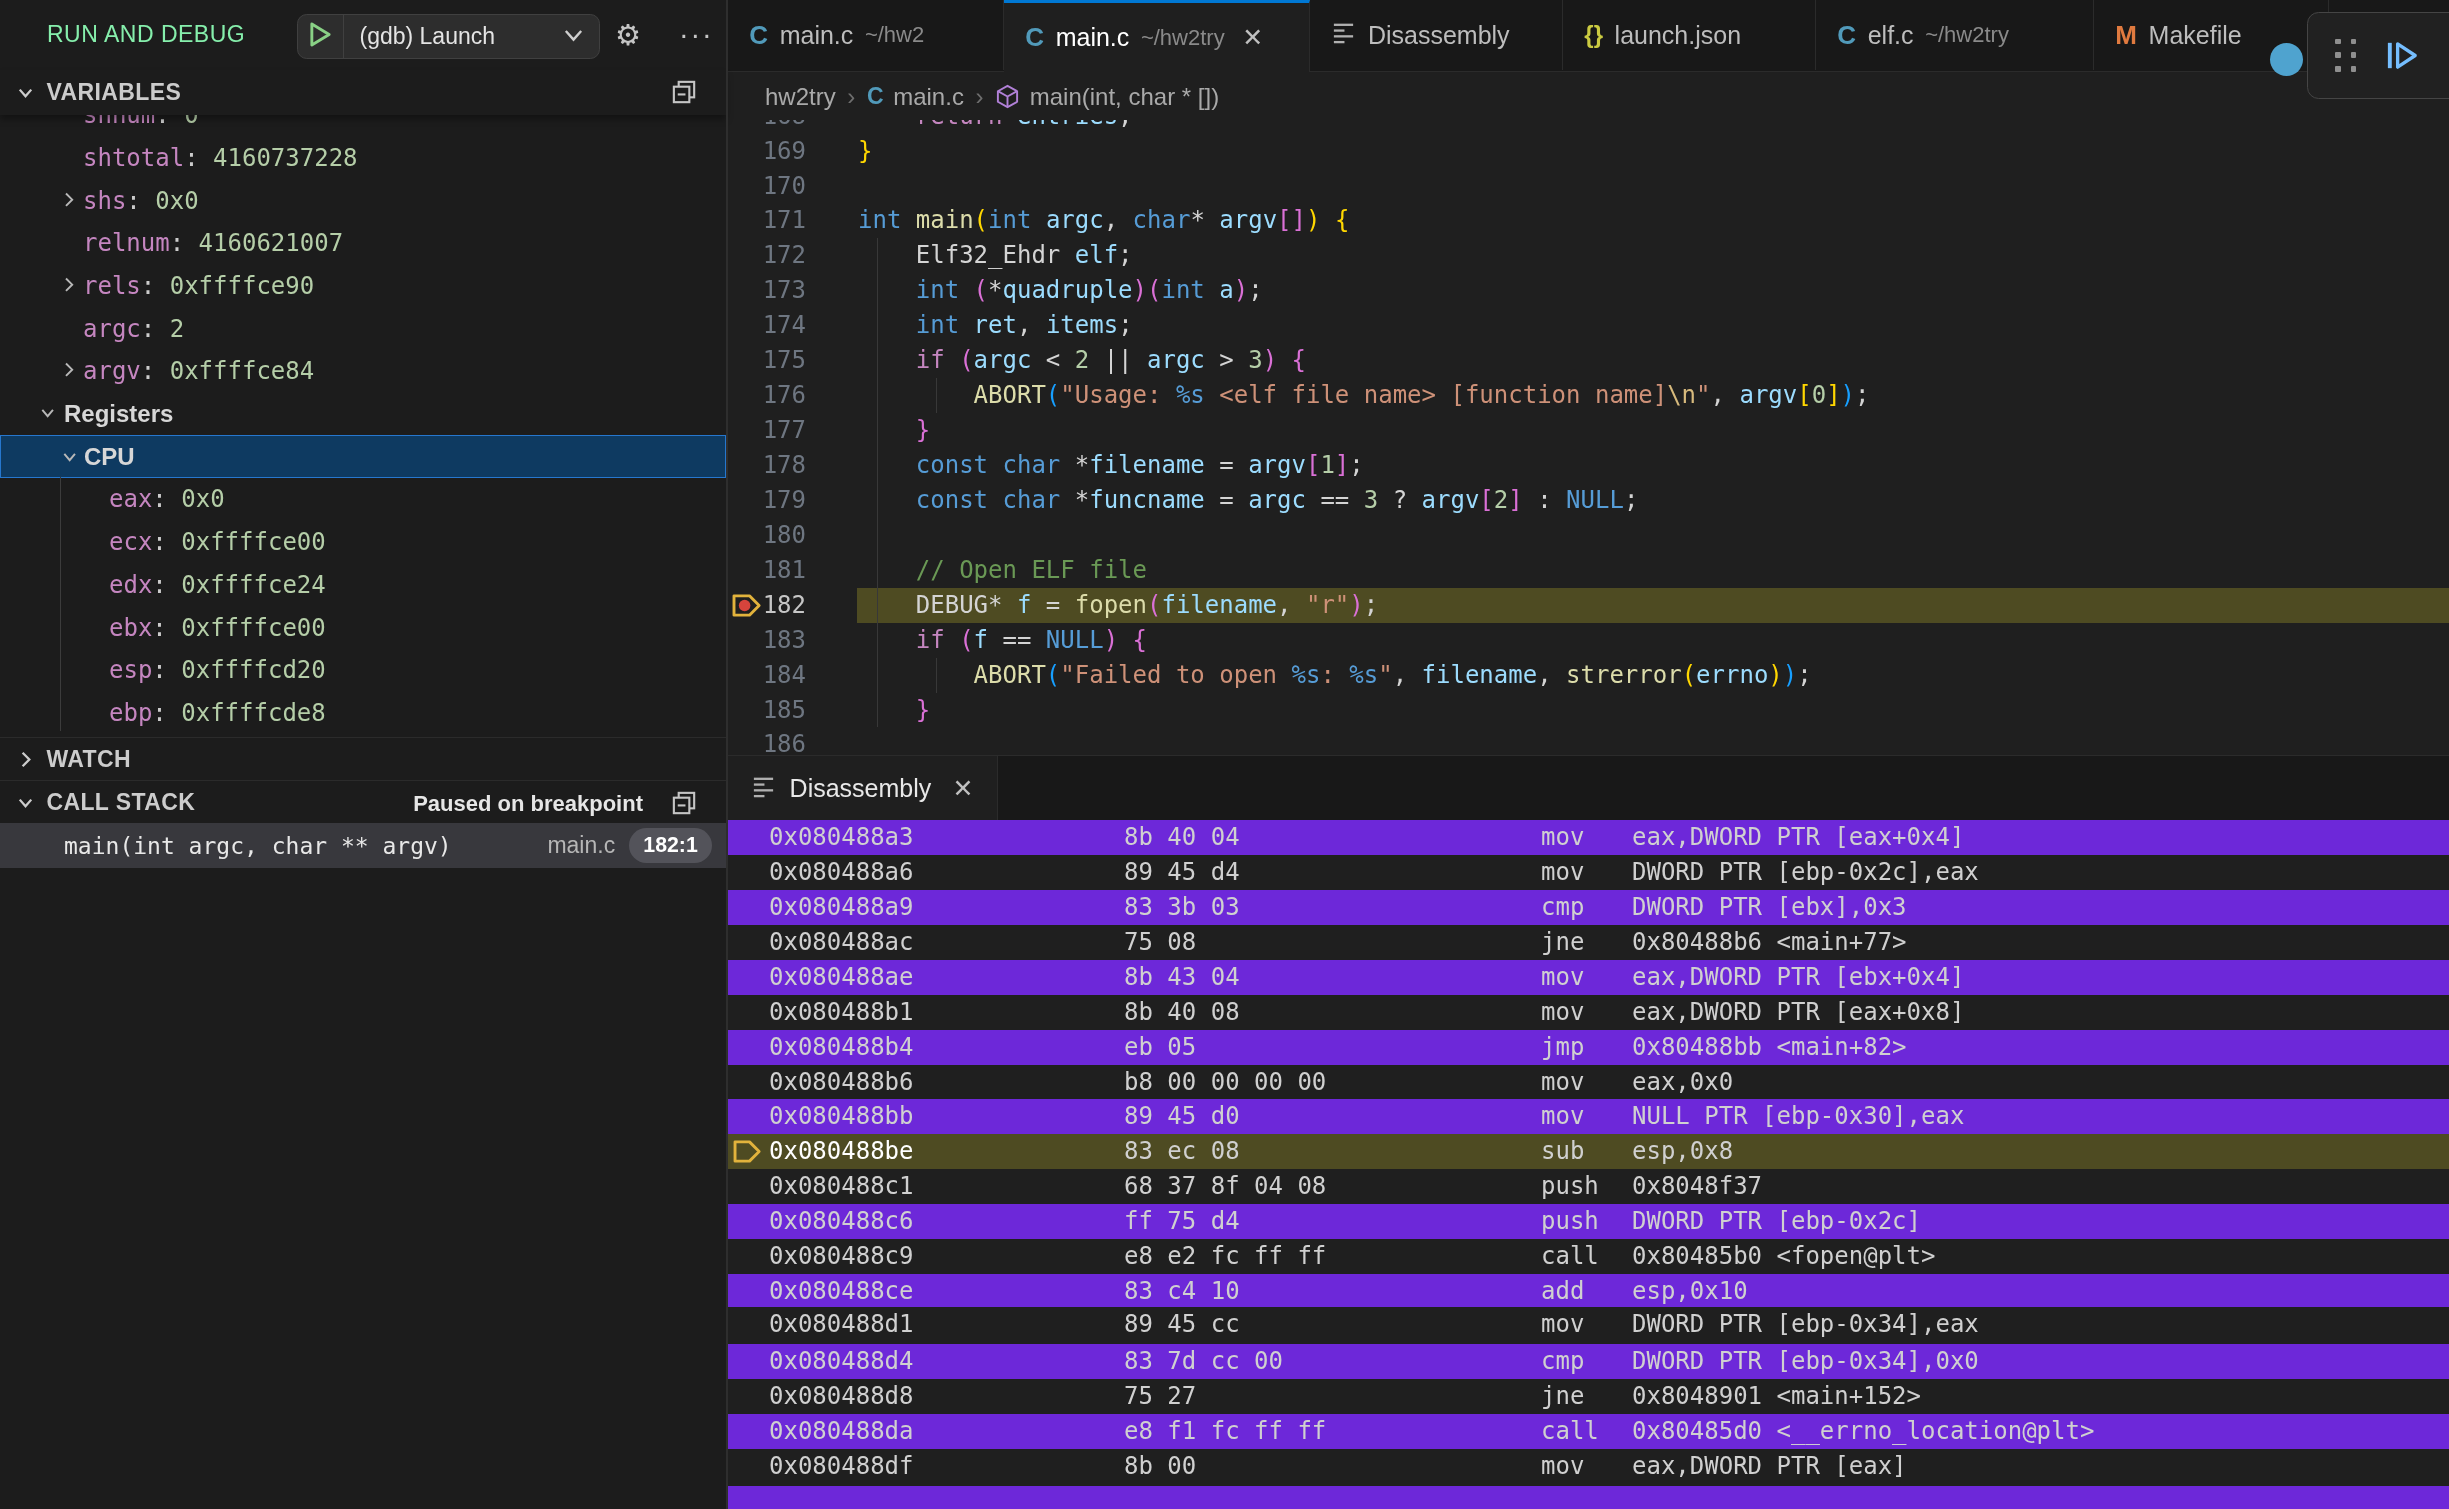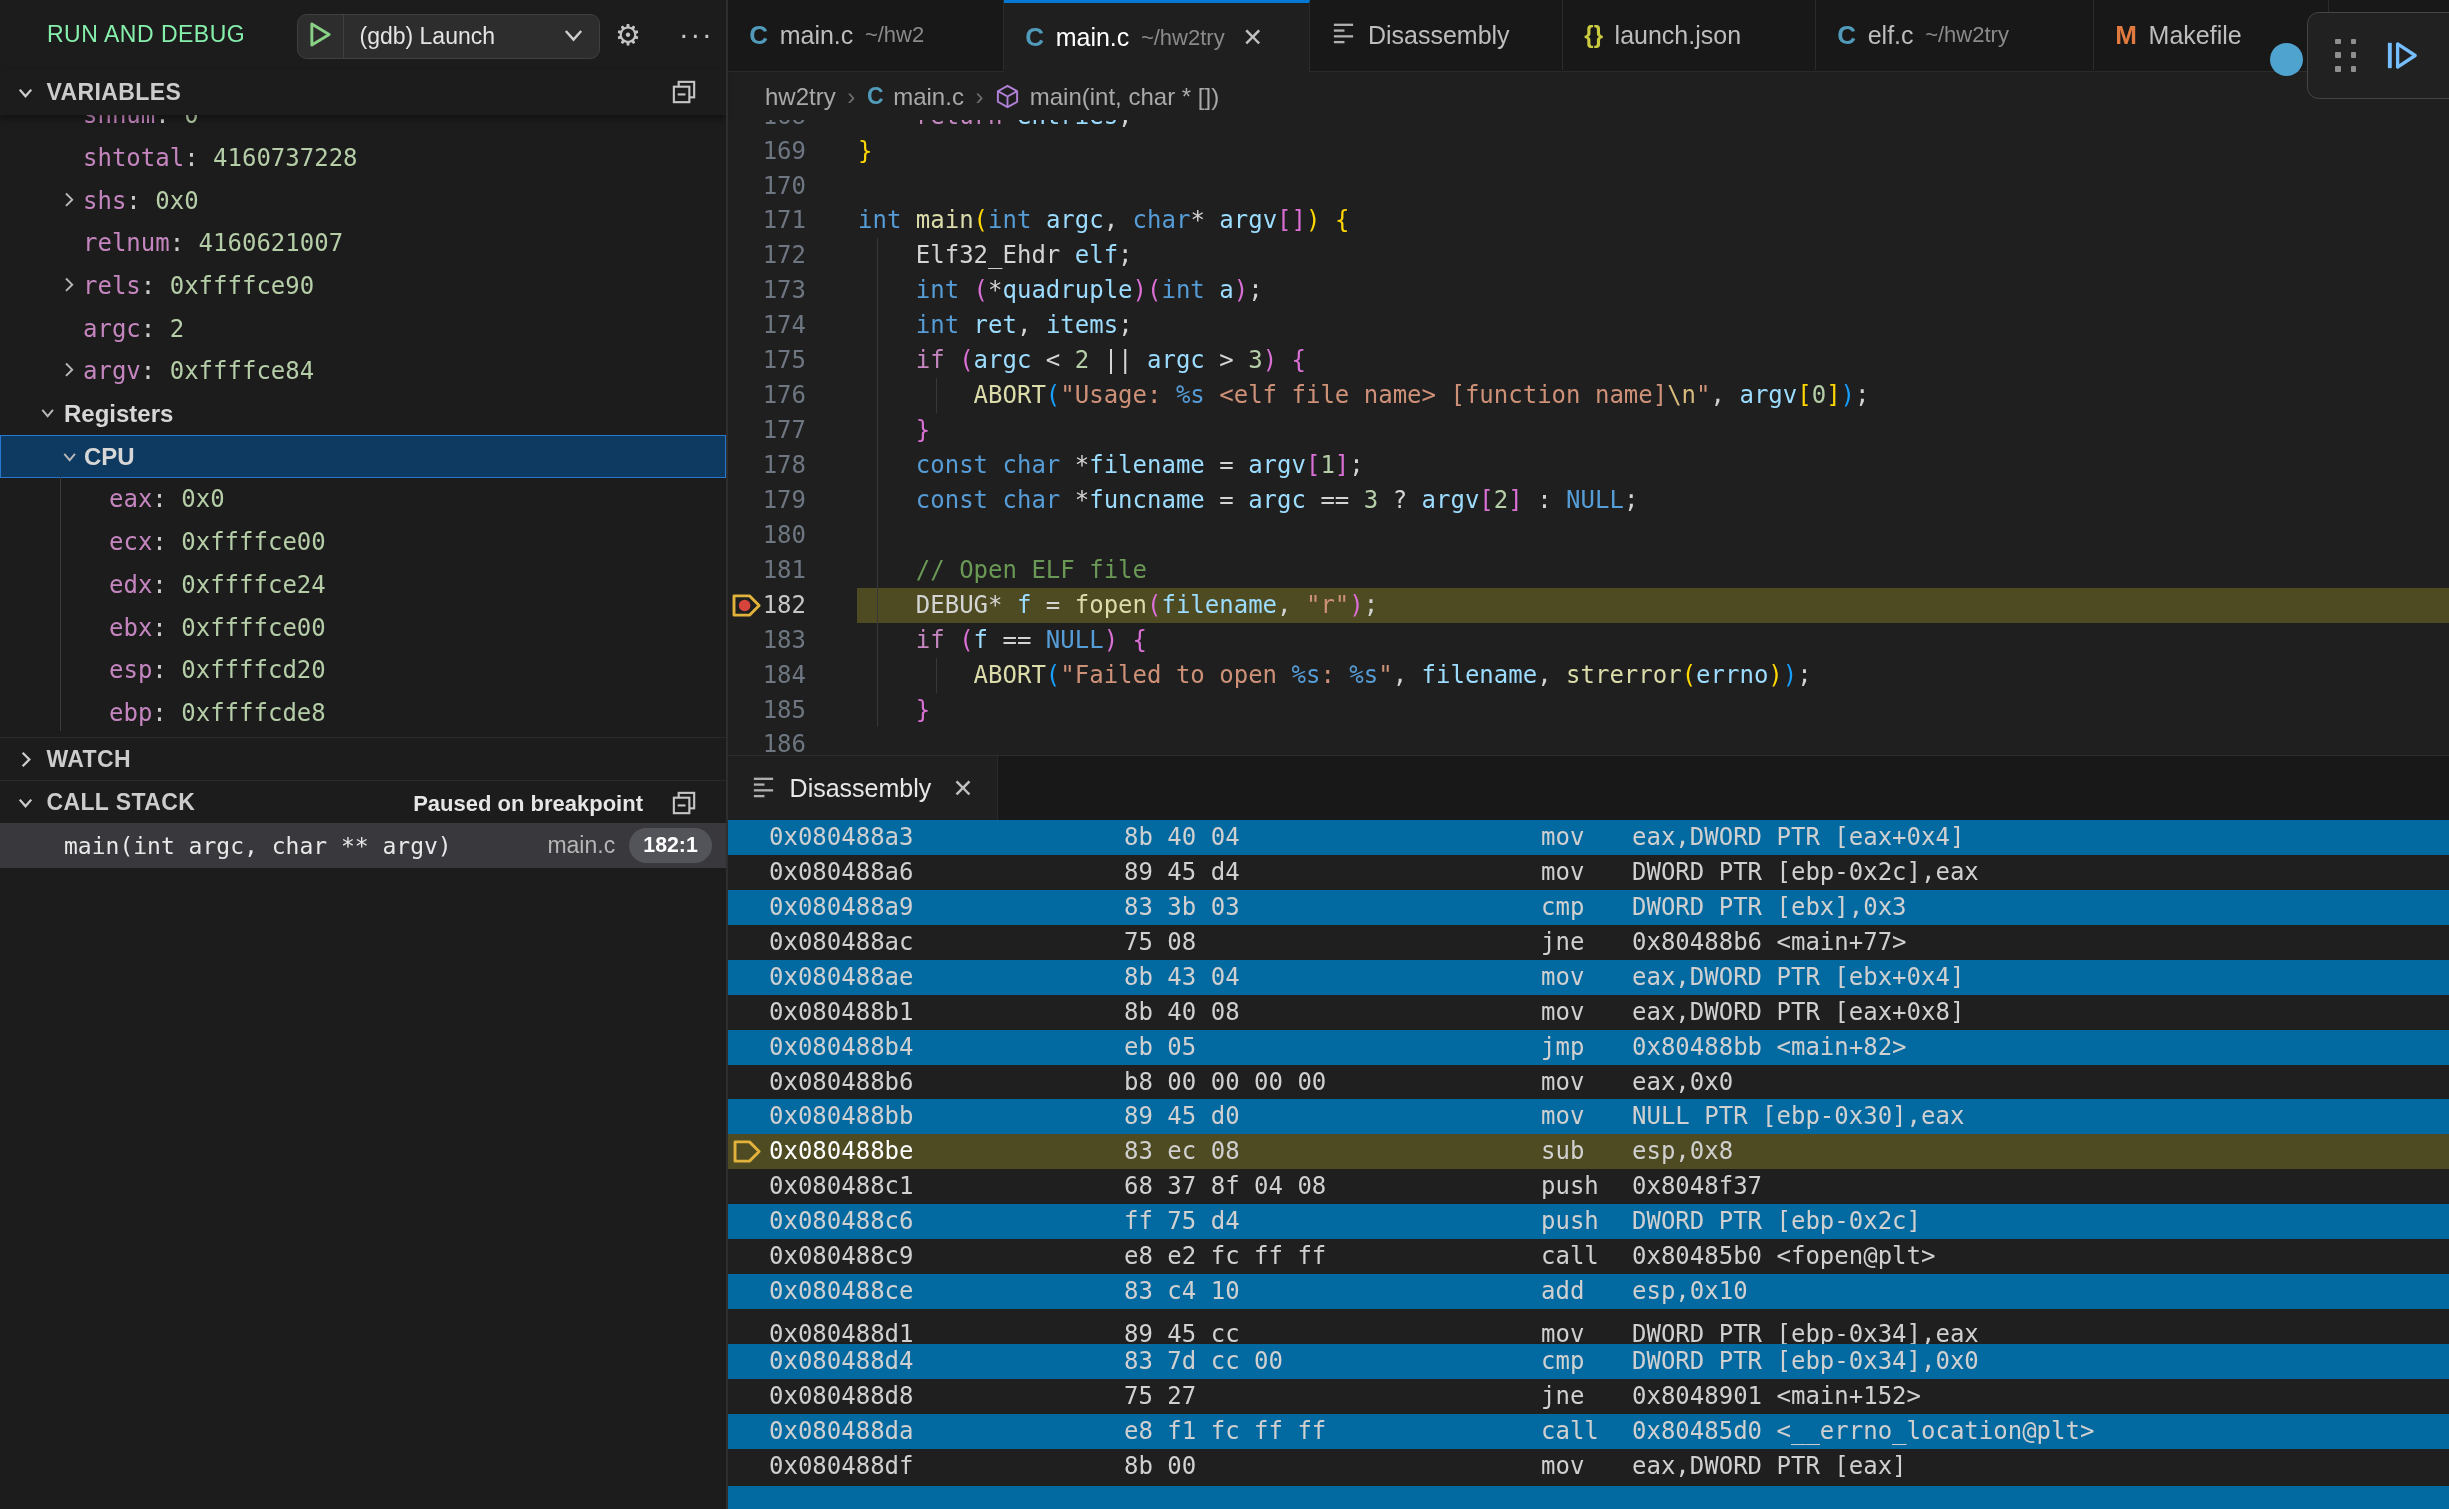--- a/index.html
+++ b/index.html
@@ -86,21 +86,21 @@
 
   
   #panel{position:absolute;left:0;top:755px;width:1721px;height:755px;background:#1f1f1f;border-top:1.9px solid #2b2b2b;box-sizing:border-box;}
   #panel-header{position:absolute;left:0;top:0;width:1721px;height:64px;background:#181818;}
   #panel-tab{position:absolute;left:0;top:0;height:64px;background:#1f1f1f;border-right:1.9px solid #2b2b2b;
      display:flex;align-items:center;padding:0 23px;cursor:pointer;}
   #panel-tab .tname{font-size:25px;color:#e8e8e8;margin-left:13.6px;}
   #panel-tab .tclose{font-size:25px;color:#c0c0c0;margin-left:21.3px;}
   #dasm-rows{position:absolute;left:0;top:64px;width:1721px;height:691px;overflow:hidden;}
   .drow{position:absolute;left:0;width:1721px;height:35px;font-size:24px;line-height:35px;cursor:pointer;}
-  .drow.shade-l{background:#0369a1;} .drow.shade-d{background:#1f1f1f;} .drow.cur{background:#4e4b22;}
+  .drow.shade-l{background:#6d28d9;} .drow.shade-d{background:#1f1f1f;} .drow.cur{background:#4e4b22;}
   .drow span{position:absolute;white-space:pre;color:#d0d0d0;}
   .d-addr{left:41px;} .d-bytes{left:396px;} .d-op{left:813px;} .d-args{left:904px;}
   .drow.cur .d-addr{color:#ffffff;}
   .d-arrow{position:absolute;left:3.9px;top:3.9px;}
 </style>
 </head>
 <body>
 
 <div id="app">
 
@@ -509,21 +509,21 @@
             <span class="d-bytes">e8 e2 fc ff ff</span>
             <span class="d-op">call</span>
             <span class="d-args">0x80485b0 &lt;fopen@plt&gt;</span>
           </div>
           <div class="drow shade-l" style="top: 454px;">
             <span class="d-addr">0x080488ce</span>
             <span class="d-bytes">83 c4 10</span>
             <span class="d-op">add</span>
             <span class="d-args">esp,0x10</span>
           </div>
-          <div class="drow shade-d" style="top: 497px;">
+          <div class="drow shade-d" style="top: 487px;">
             <span class="d-addr">0x080488d1</span>
             <span class="d-bytes">89 45 cc</span>
             <span class="d-op">mov</span>
             <span class="d-args">DWORD PTR [ebp-0x34],eax</span>
           </div>
           <div class="drow shade-l" style="top: 524px;">
             <span class="d-addr">0x080488d4</span>
             <span class="d-bytes">83 7d cc 00</span>
             <span class="d-op">cmp</span>
             <span class="d-args">DWORD PTR [ebp-0x34],0x0</span>

